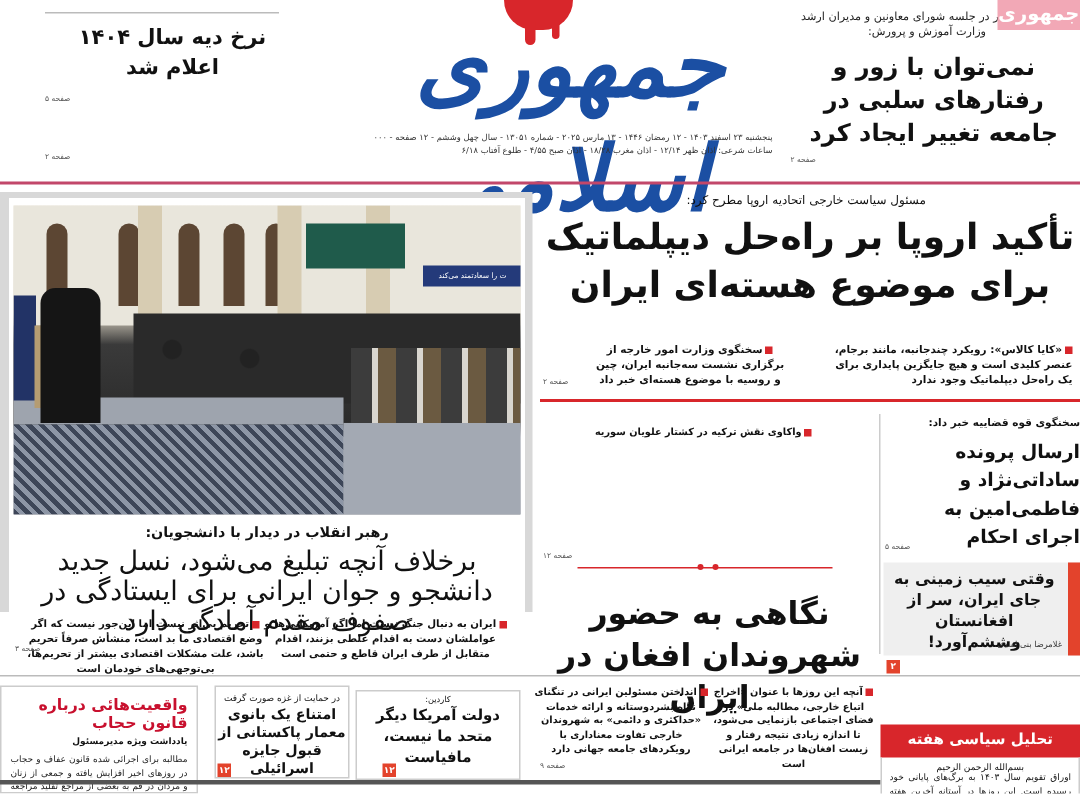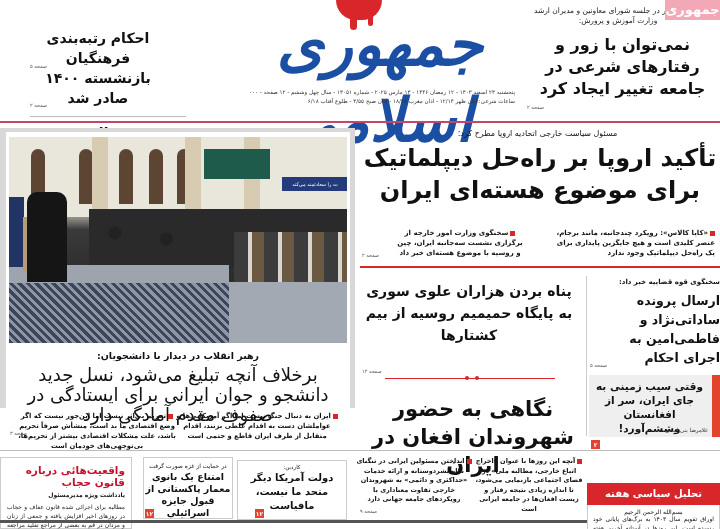--- a/index.html
+++ b/index.html
@@ -113,32 +113,31 @@
   <div class="logo-drip2"></div>
   <div class="logo-drip3"></div>
   <div class="logo-text">جمهوری اسلامی</div>
 </div>
 <div class="abs dateline">
   <div>پنجشنبه ۲۳ اسفند ۱۴۰۳ - ۱۲ رمضان ۱۴۴۶ - ۱۳ مارس ۲۰۲۵ - شماره ۱۳۰۵۱ - سال چهل وششم - ۱۲ صفحه - ۱۰۰۰۰ تومان</div>
   <div>ساعات شرعی: اذان ظهر ۱۲/۱۴ - اذان مغرب ۱۸/۲۸ - اذان صبح ۴/۵۵ - طلوع آفتاب ۶/۱۸</div>
 </div>
 
 <div class="abs top-left">
-  <h2 style="margin-top:28px;padding:0 40px 0 36px">احکام رتبه‌بندی فرهنگیان بازنشسته ۱۴۰۰ صادر شد</h2>
   <div class="pg" style="left:30px;top:63px">صفحه ۵</div>
   <div class="div"></div>
   <h2 style="padding-left:30px">نرخ دیه سال ۱۴۰۴</h2>
   <h2 style="padding-left:30px">اعلام شد</h2>
   <div class="pg" style="left:30px;top:102px">صفحه ۲</div>
 </div>
 
 <div class="abs top-right">
   <div class="jomhouri-tag">جمهوری</div>
   <div class="kicker">رئیس جمهور در جلسه شورای معاونین و مدیران ارشد وزارت آموزش و پرورش:</div>
-  <h2>نمی‌توان با زور و رفتارهای شرعی در جامعه تغییر ایجاد کرد</h2>
+  <h2>نمی‌توان با زور و رفتارهای سلبی در جامعه تغییر ایجاد کرد</h2>
   <div class="pg" style="left:2px;top:104px">صفحه ۲</div>
 </div>
 
 <div class="abs rule"></div>
 
 <div class="abs photo-box">
   <div class="photo-inner">
     <div class="photo">
       <div class="wall"></div>
       <div class="arch" style="left:22px"></div>
@@ -169,21 +168,21 @@
 </div>
 
 <div class="abs main-kicker">مسئول سیاست خارجی اتحادیه اروپا مطرح کرد:</div>
 <div class="abs main-title">تأکید اروپا بر راه‌حل دیپلماتیک برای موضوع هسته‌ای ایران</div>
 <div class="abs main-sub" style="left:545px;width:170px"><span class="bullet"></span><span>«کایا کالاس»: رویکرد چندجانبه، مانند برجام، عنصر کلیدی است و هیچ جایگزین پایداری برای یک راه‌حل دیپلماتیک وجود ندارد</span></div>
 <div class="abs main-sub" style="left:395px;width:130px;text-align:center"><span class="bullet"></span><span>سخنگوی وزارت امور خارجه از برگزاری نشست سه‌جانبه ایران، چین و روسیه با موضوع هسته‌ای خبر داد</span></div>
 <div class="pg" style="left:362px;top:252px">صفحه ۲</div>
 <div class="abs red-rule"></div>
 
 <div class="abs story-syria">
-  <h2>پناه بردن هزاران علوی سوری به پایگاه حمیمیم روسیه از بیم کشتارها</h2>
+  <div class="sub"><span class="bullet"></span><span>واکاوی نقش ترکیه در کشتار علویان سوریه</span></div>
 </div>
 <div class="pg" style="left:362px;top:368px">صفحه ۱۲</div>
 <div class="abs dots-rule">
   <span class="dot" style="left:80px"></span>
   <span class="dot" style="left:90px"></span>
 </div>
 
 <div class="abs story-afghan">
   <h2>نگاهی به حضور شهروندان افغان در ایران</h2>
 </div>

